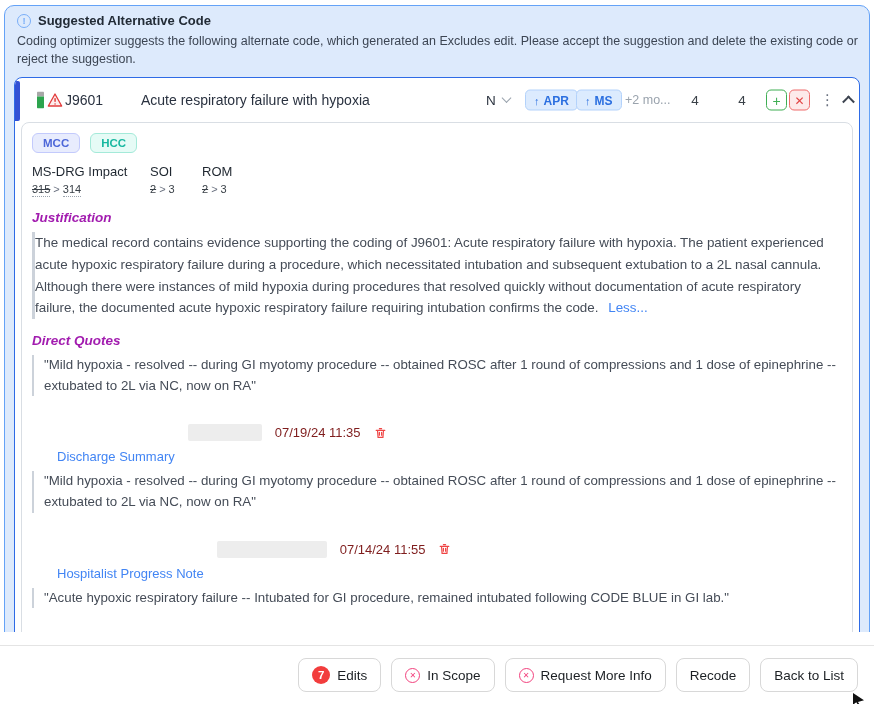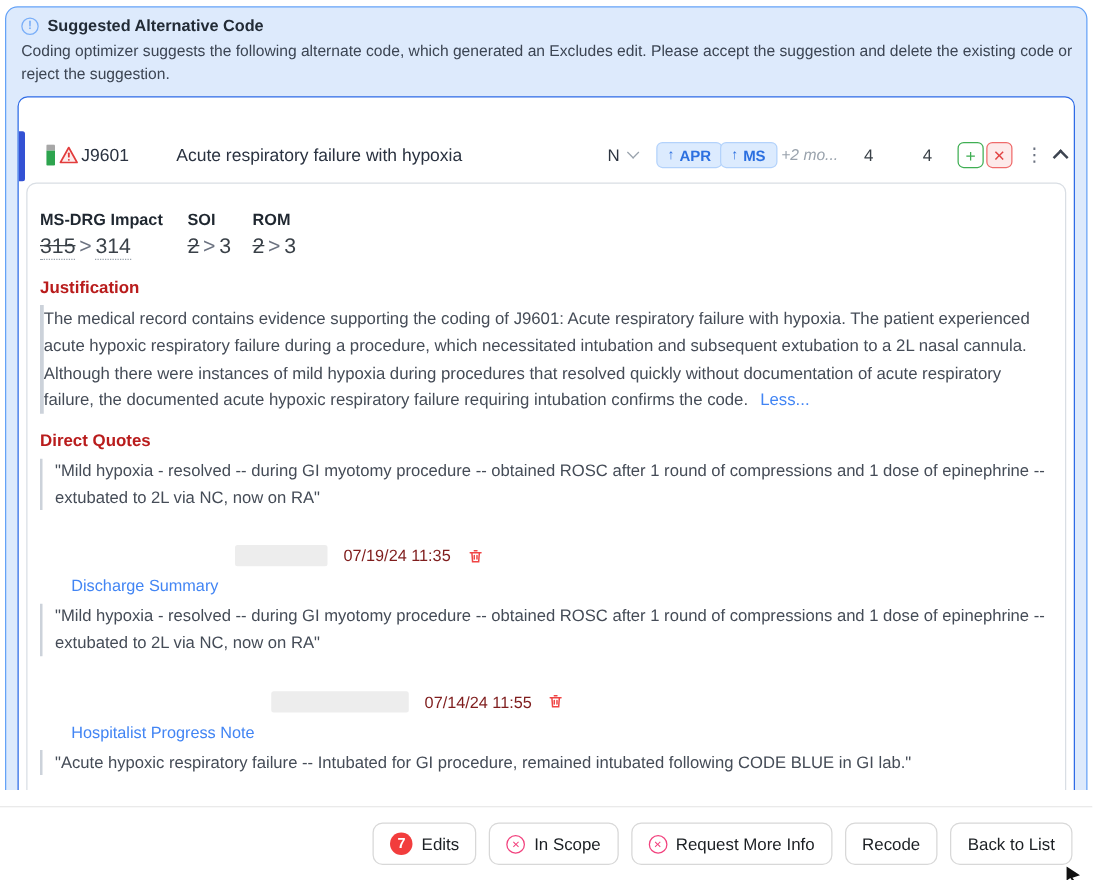--- a/index.html
+++ b/index.html
@@ -37,21 +37,21 @@
     margin-top: 4px; padding-left: 3px;
   }
   
   .code-card {
     margin-top: 9px;
     background: #fff;
     border: 1.6px solid #2e6be6;
     border-radius: 8px;
     overflow: hidden;
   }
-  .code-row { position: relative; height: 44px; margin-top: 24px; }
+  .code-row { position: relative; height: 44px; }
   .code-row.secondary { height: 34px; border-top: 1px solid #e8eaee; }
   .accent { position: absolute; left: 0; width: 5px; border-radius: 0 2px 2px 0; }
   .accent-blue { top: 3px; height: 40px; background: #3351d4; }
   .accent-pink { top: 1px; bottom: 1px; background: #ee2277; }
   .rowel { position: absolute; top: 50%; transform: translateY(-50%); }
   .grip-icon { left: 22px; width: 7px; height: 17px; display: flex; flex-direction: column; border-radius: 1px; overflow: hidden; }
   .grip-top { height: 5px; background: #a7a7a7; }
   .grip-bot { flex: 1; background: #2da44e; }
   .warn-icon { display: inline-flex; }
   .code-text { font-size: 14px; color: #2a3240; }
@@ -61,21 +61,21 @@
     width: 7px; height: 7px; border-right: 1.7px solid #9aa3ad; border-bottom: 1.7px solid #9aa3ad;
     transform: rotate(45deg); margin-top: -4px;
   }
   .drg-badge {
     height: 21px; padding: 0 8px; border-radius: 5px;
     background: #dcebfe; border: 1px solid #b3d2fb; color: #2b6fe0;
     font-size: 12px; font-weight: 600;
     display: inline-flex; align-items: center; gap: 4px;
   }
   .drg-badge .up { font-size: 11px; }
-  .more-text { font-size: 12.5px; color: #9aa3ad; font-style: italic; }
+  .more-text { font-size: 12.5px; color: #9aa3ad; }
   .count { width: 20px; text-align: center; font-size: 13.5px; color: #3a4148; }
   .sq-btn {
     width: 21px; height: 21px; border-radius: 5px; background: #fff;
     display: inline-flex; align-items: center; justify-content: center;
     font-size: 14px; line-height: 1; cursor: pointer;
   }
   .accept-btn { border: 1.6px solid #3fae53; color: #3fae53; }
   .reject-btn { border: 1.6px solid #ef6b6b; background: #fdeaea; color: #e24444; font-size: 12px; }
   .kebab-icon { font-size: 15px; color: #6b7280; cursor: pointer; letter-spacing: 0; }
   .chev-up {
@@ -96,26 +96,26 @@
   }
   .tags-row { display: flex; gap: 10px; }
   .tag {
     font-size: 11.5px; font-weight: 600; padding: 3px 10px; border-radius: 6px;
   }
   .tag-mcc { color: #4c66d8; background: #e8ecfd; border: 1px solid #c3cafc; }
   .tag-hcc { color: #18b8a0; background: #e6fbf6; border: 1px solid #a4ead9; }
   .impact-row { display: flex; margin-top: 11px; }
   .impact-col-drg { width: 118px; }
   .impact-col-soi { width: 52px; }
-  .impact-label { font-size: 13px; font-weight: bold; color: #1f2730; }
-  .impact-vals { margin-top: 4px; font-size: 17px; color: #3a4148; }
+  .impact-label { font-size: 13px; font-weight: normal; color: #1f2730; }
+  .impact-vals { margin-top: 4px; font-size: 11px; color: #3a4148; }
   .impact-vals .arr { color: #6b7280; margin: 0 3px; }
   .old { text-decoration: line-through; }
   .u-dot { border-bottom: 1px dotted #9aa3ad; padding-bottom: 1px; }
-  .sec-heading { font-size: 13.5px; font-weight: bold; color: #b91c1c; }
+  .sec-heading { font-size: 13.5px; font-weight: bold; color: #a21caf; font-style: italic; }
   .just-heading { margin-top: 15px; }
   .just-quote {
     margin-top: 7px;
     border-left: 3px solid #ccd2da;
     font-size: 13.4px; line-height: 1.62; color: #454c57;
   }
   .less-link { color: #4285f4; text-decoration: none; margin-left: 6px; cursor: pointer; }
   .quotes-head { margin-top: 14px; display: flex; align-items: baseline; gap: 6px; }
   .quotes-hint { font-size: 13px; font-style: italic; color: #39414d; font-weight: normal; }
   .quote-item { margin-top: 7px; }
@@ -203,20 +203,24 @@
         <span class="rowel more-text" style="left:610px">+2 mo...</span>
         <span class="rowel count" style="left:670px">4</span>
         <span class="rowel count" style="left:717px">4</span>
         <span class="rowel sq-btn accept-btn" style="left:751px">+</span>
         <span class="rowel sq-btn reject-btn" style="left:774px">✕</span>
         <span class="rowel kebab-icon" style="left:805px">⋮</span>
         <span class="rowel chev-up" style="left:829px"></span>
       </div>
 
       <div class="details">
+        <div class="tags-row">
+          <span class="tag tag-mcc">MCC</span>
+          <span class="tag tag-hcc">HCC</span>
+        </div>
 
         <div class="impact-row">
           <div class="impact-col-drg">
             <div class="impact-label">MS-DRG Impact</div>
             <div class="impact-vals">
               <span class="old u-dot">315</span><span class="arr">&gt;</span><span class="u-dot">314</span>
             </div>
           </div>
           <div class="impact-col-soi">
             <div class="impact-label">SOI</div>

